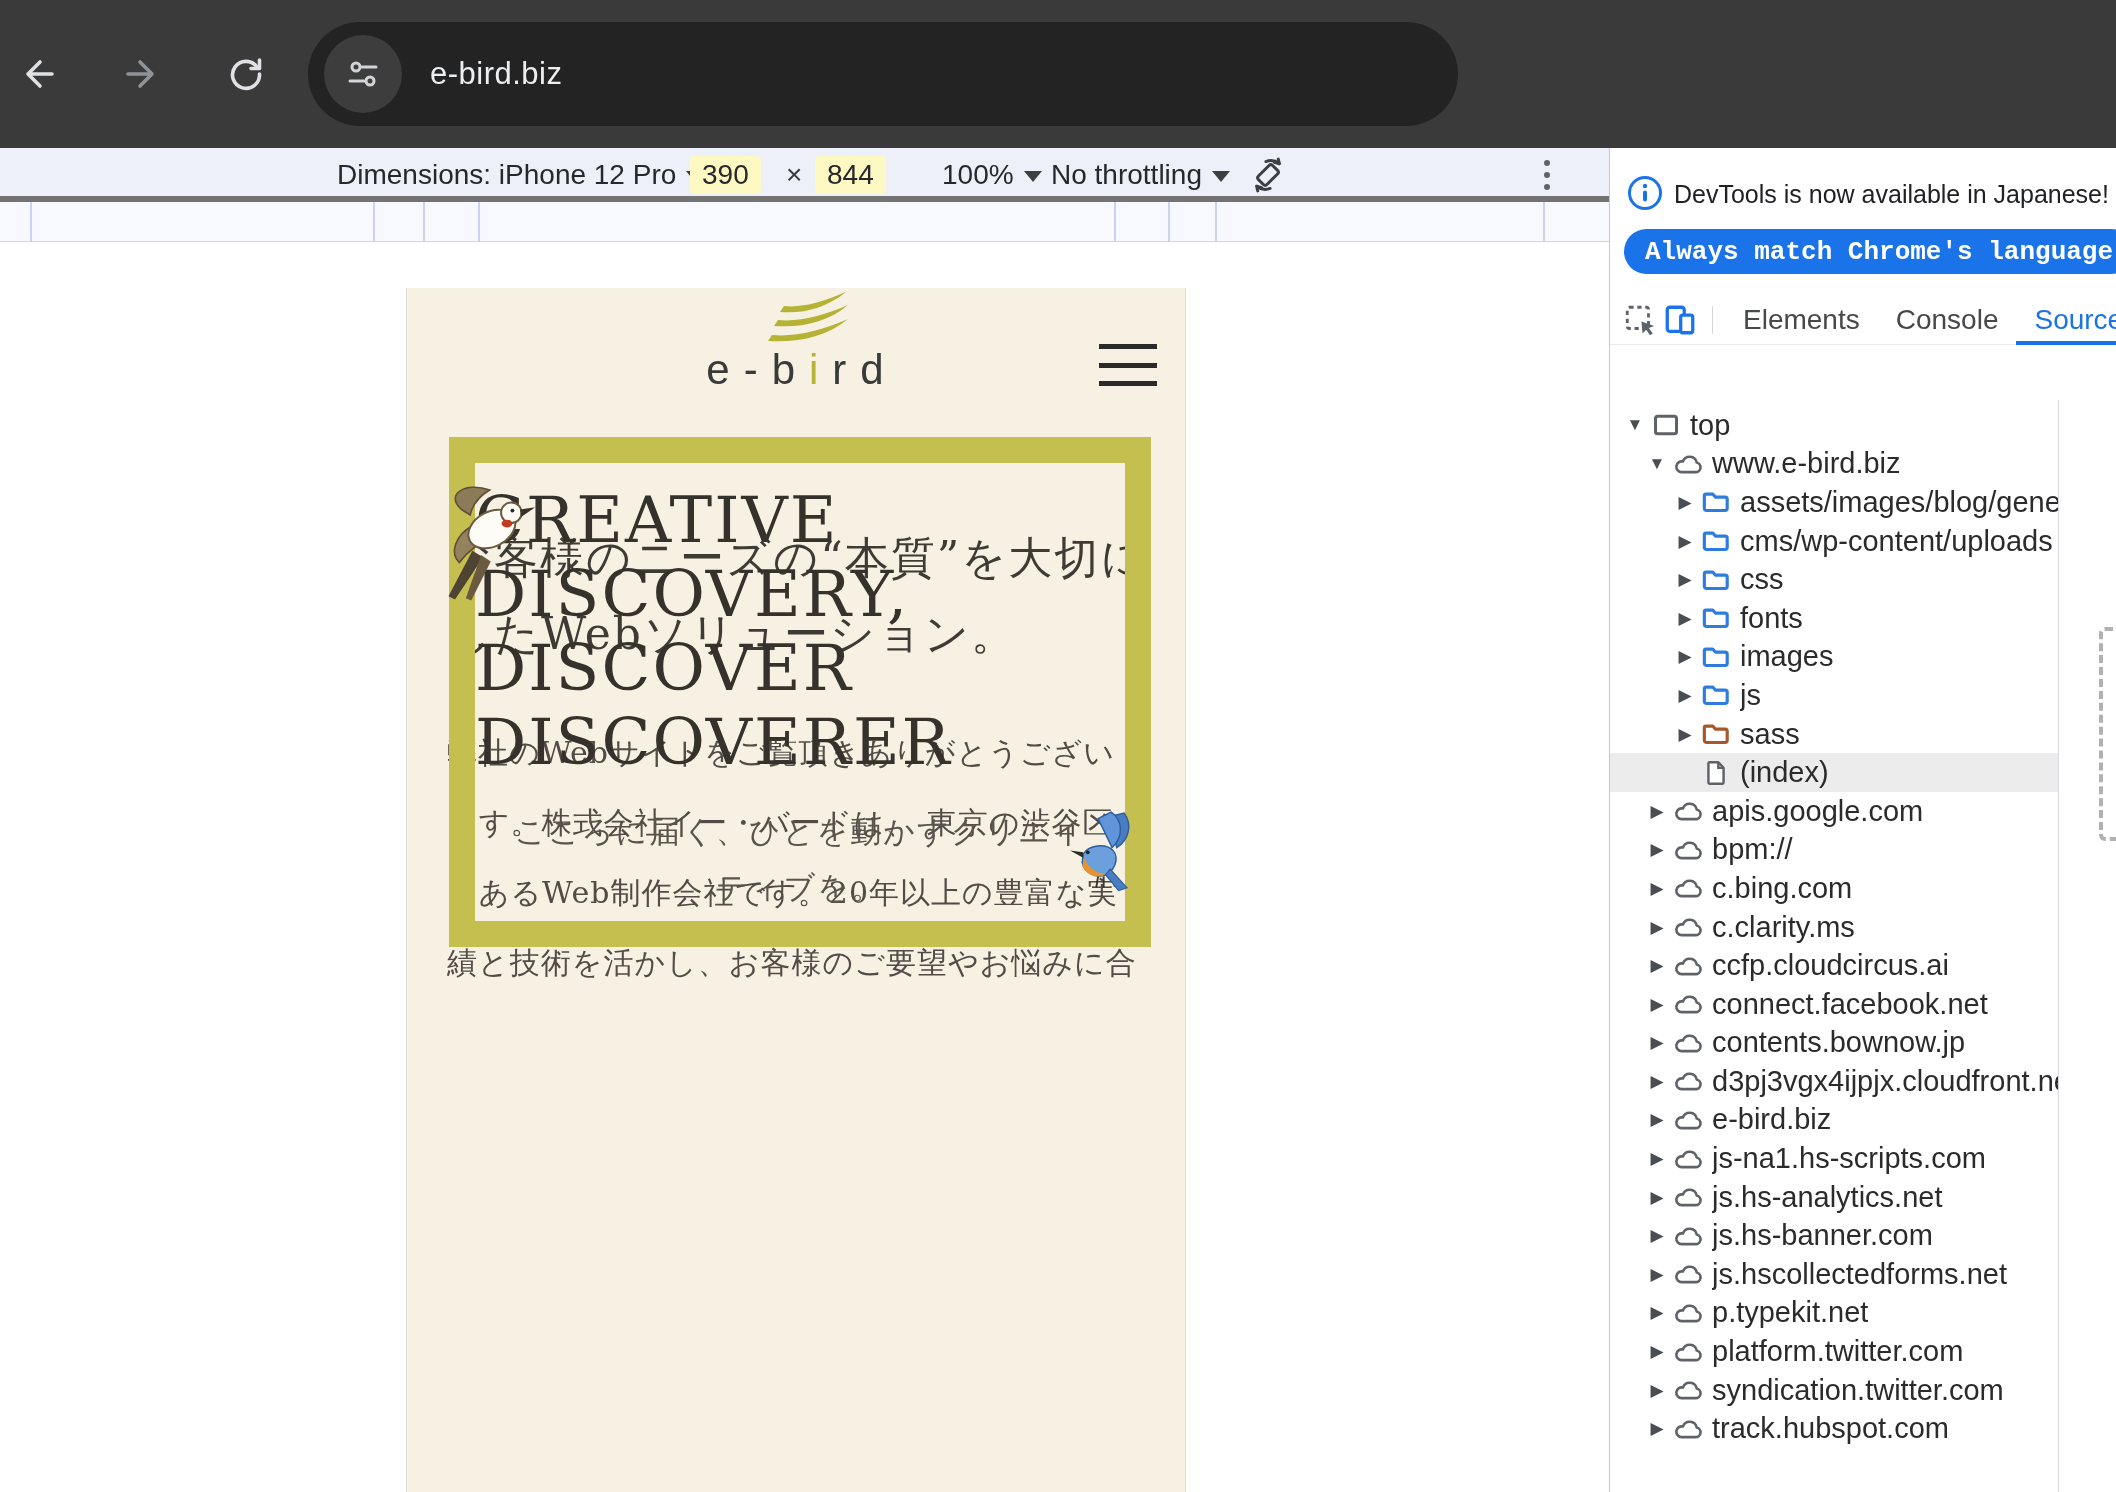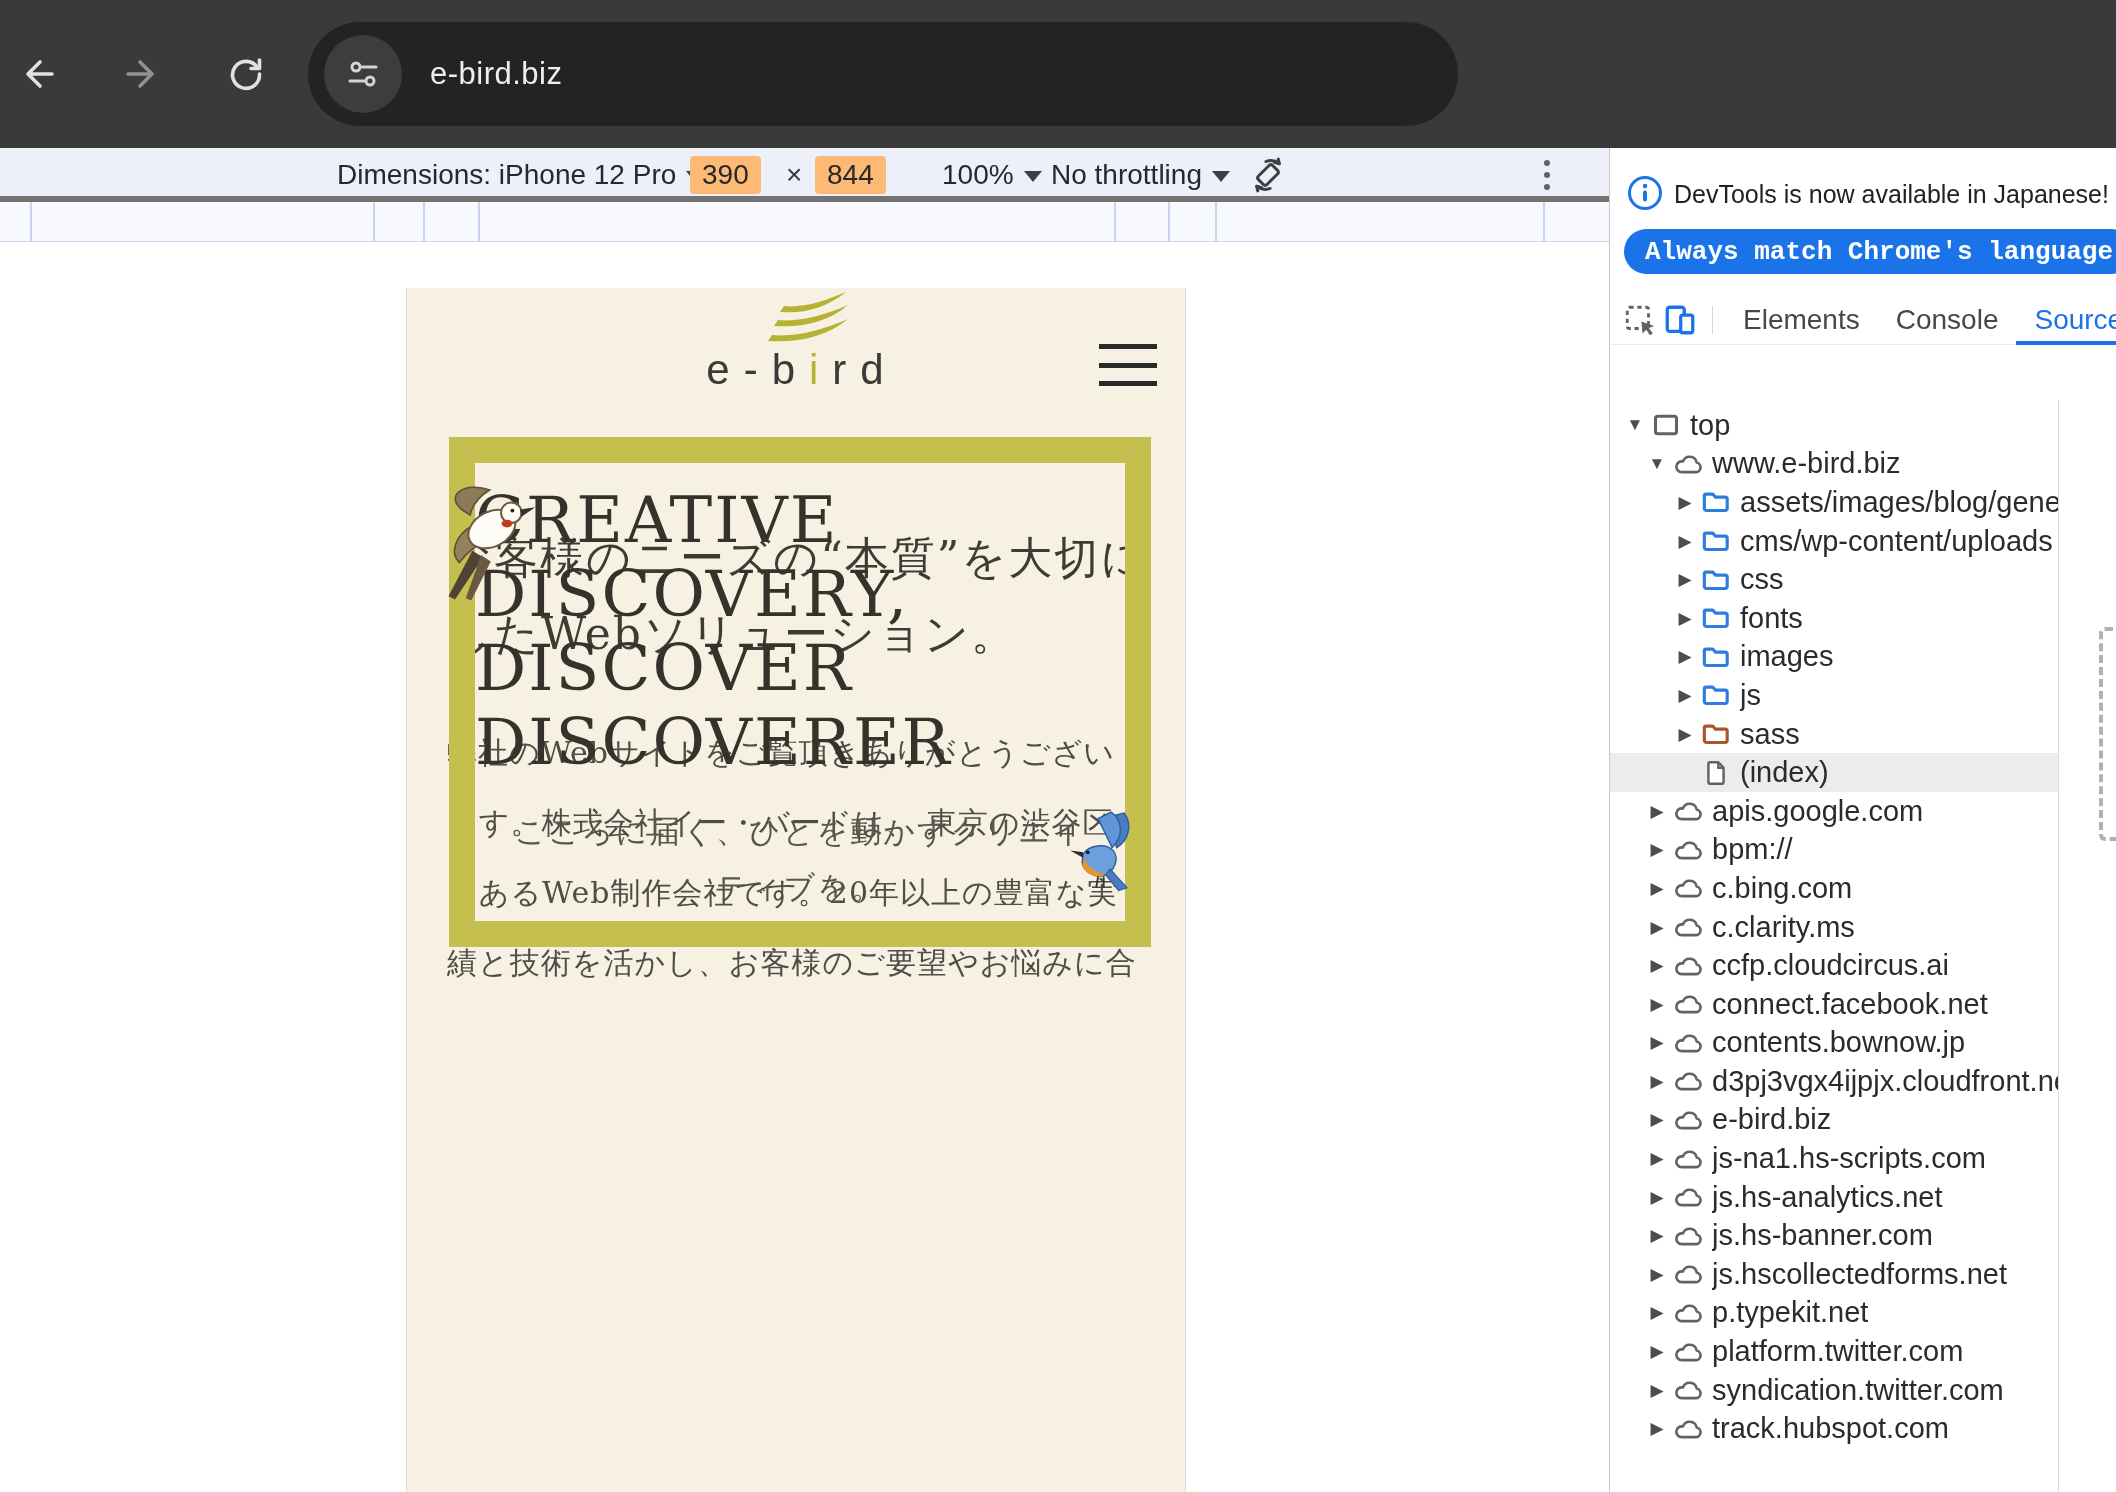--- a/index.html
+++ b/index.html
@@ -13,21 +13,21 @@
   .nav-fwd { left:118px; }
   .nav-reload { left:222px; }
   .url-pill { position:absolute; left:308px; top:22px; width:1150px; height:104px; border-radius:52px; background:#232323; display:flex; align-items:center; padding-left:16px; }
   .tune-wrap { width:78px; height:78px; border-radius:50%; background:#3d3d3d; display:flex; align-items:center; justify-content:center; flex:none; }
   .url-text { margin-left:28px; font-size:31px; color:#eceef0; letter-spacing:.5px; white-space:nowrap; }
 
   
   .device-toolbar { position:absolute; left:0; top:148px; width:1609px; height:54px; background:#edf0f9; border-bottom:6px solid #737373; font-size:28px; color:#27282b; }
   .dt-item { position:absolute; top:0; height:54px; display:flex; align-items:center; white-space:nowrap; cursor:pointer; }
   .caret { width:0; height:0; border-left:9px solid transparent; border-right:9px solid transparent; border-top:11px solid #3c4043; margin-left:10px; margin-top:3px; }
-  .size-box { background:#fdba74; border-radius:4px; padding:3px 12px; }
+  .size-box { background:#fef9c3; border-radius:4px; padding:3px 12px; }
   .dt-static { cursor:default; color:#3a3b3e; }
 
   
   .ruler { position:absolute; left:0; top:202px; width:1609px; height:40px; background:#f8f9fe; border-bottom:1px solid #ccd5ef; }
   .ruler .rline { position:absolute; top:0; bottom:0; width:2px; background:#c7d3f0; }
 
   
   .page-area { position:absolute; left:0; top:242px; width:1609px; height:1250px; background:#fff; }
   .viewport { position:absolute; left:406px; top:46px; width:780px; height:1204px; background:#f6f1e2; border-left:1px solid #e0ddd2; border-right:1px solid #e0ddd2; overflow:hidden;padding-left:12px; }
   .site-header { position:relative; height:148px; }

